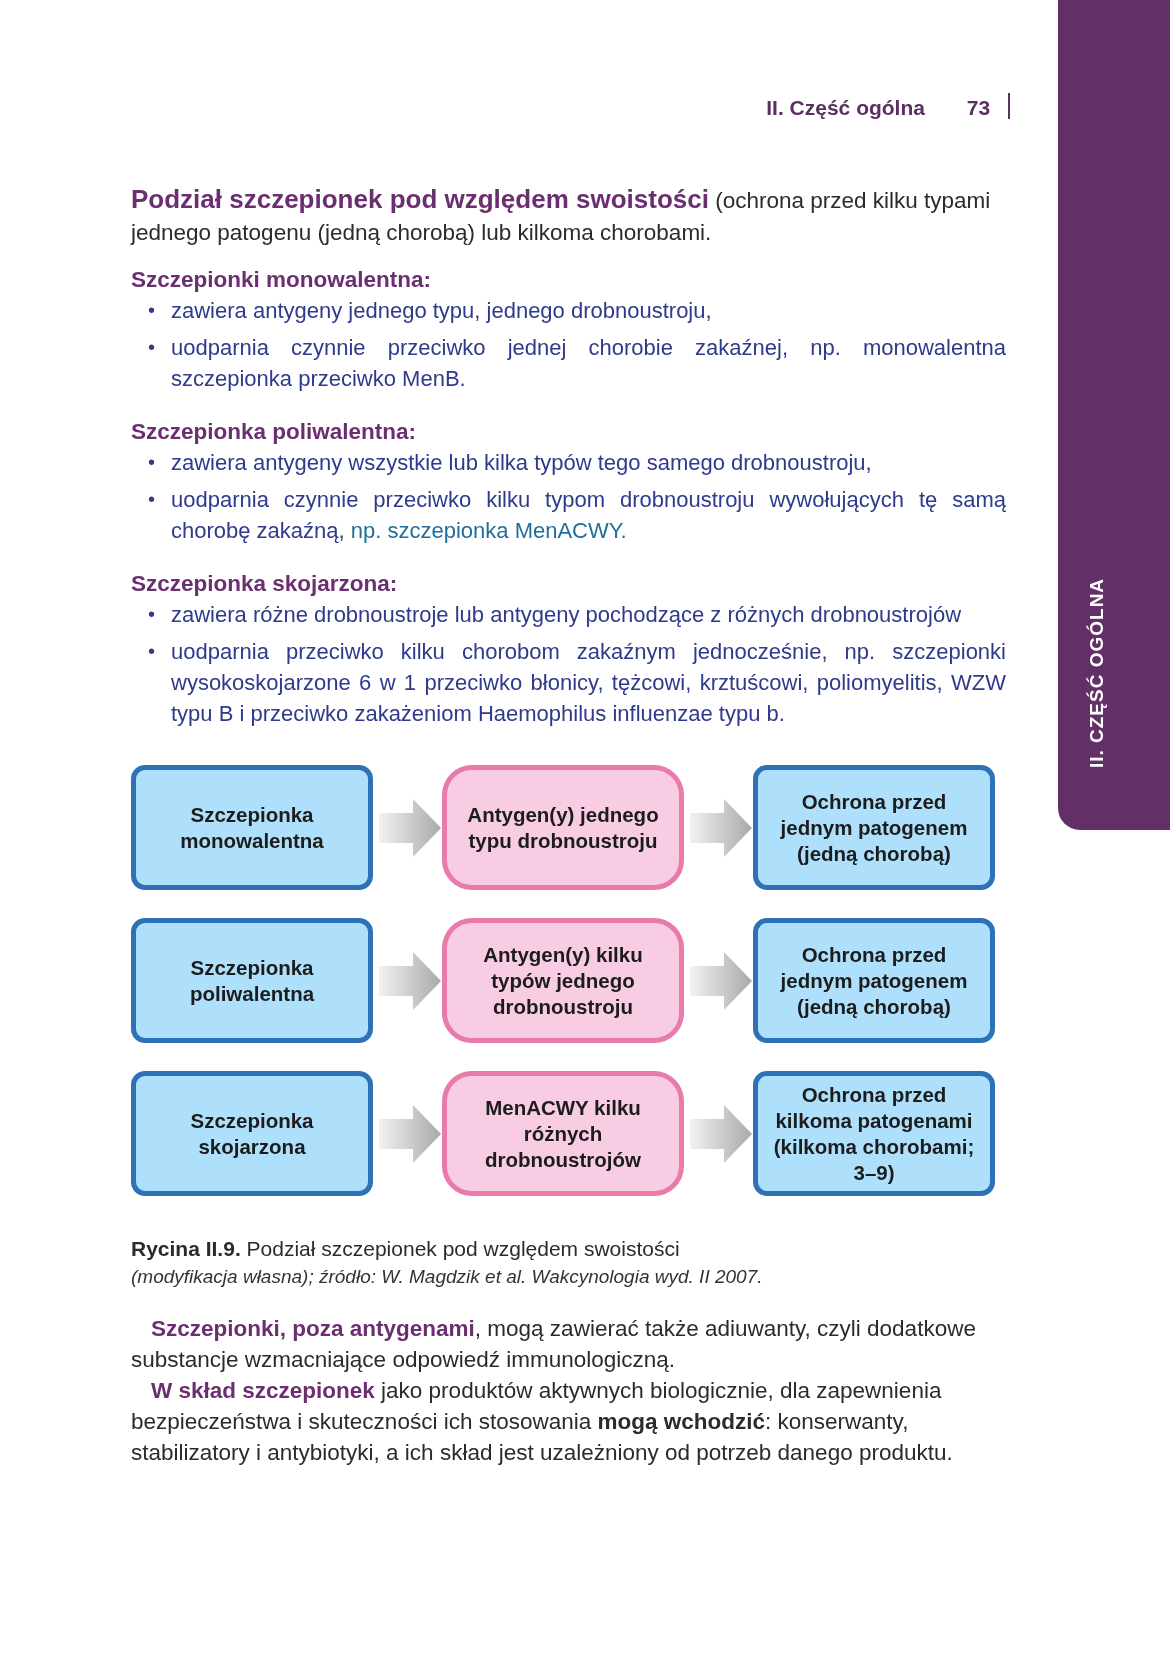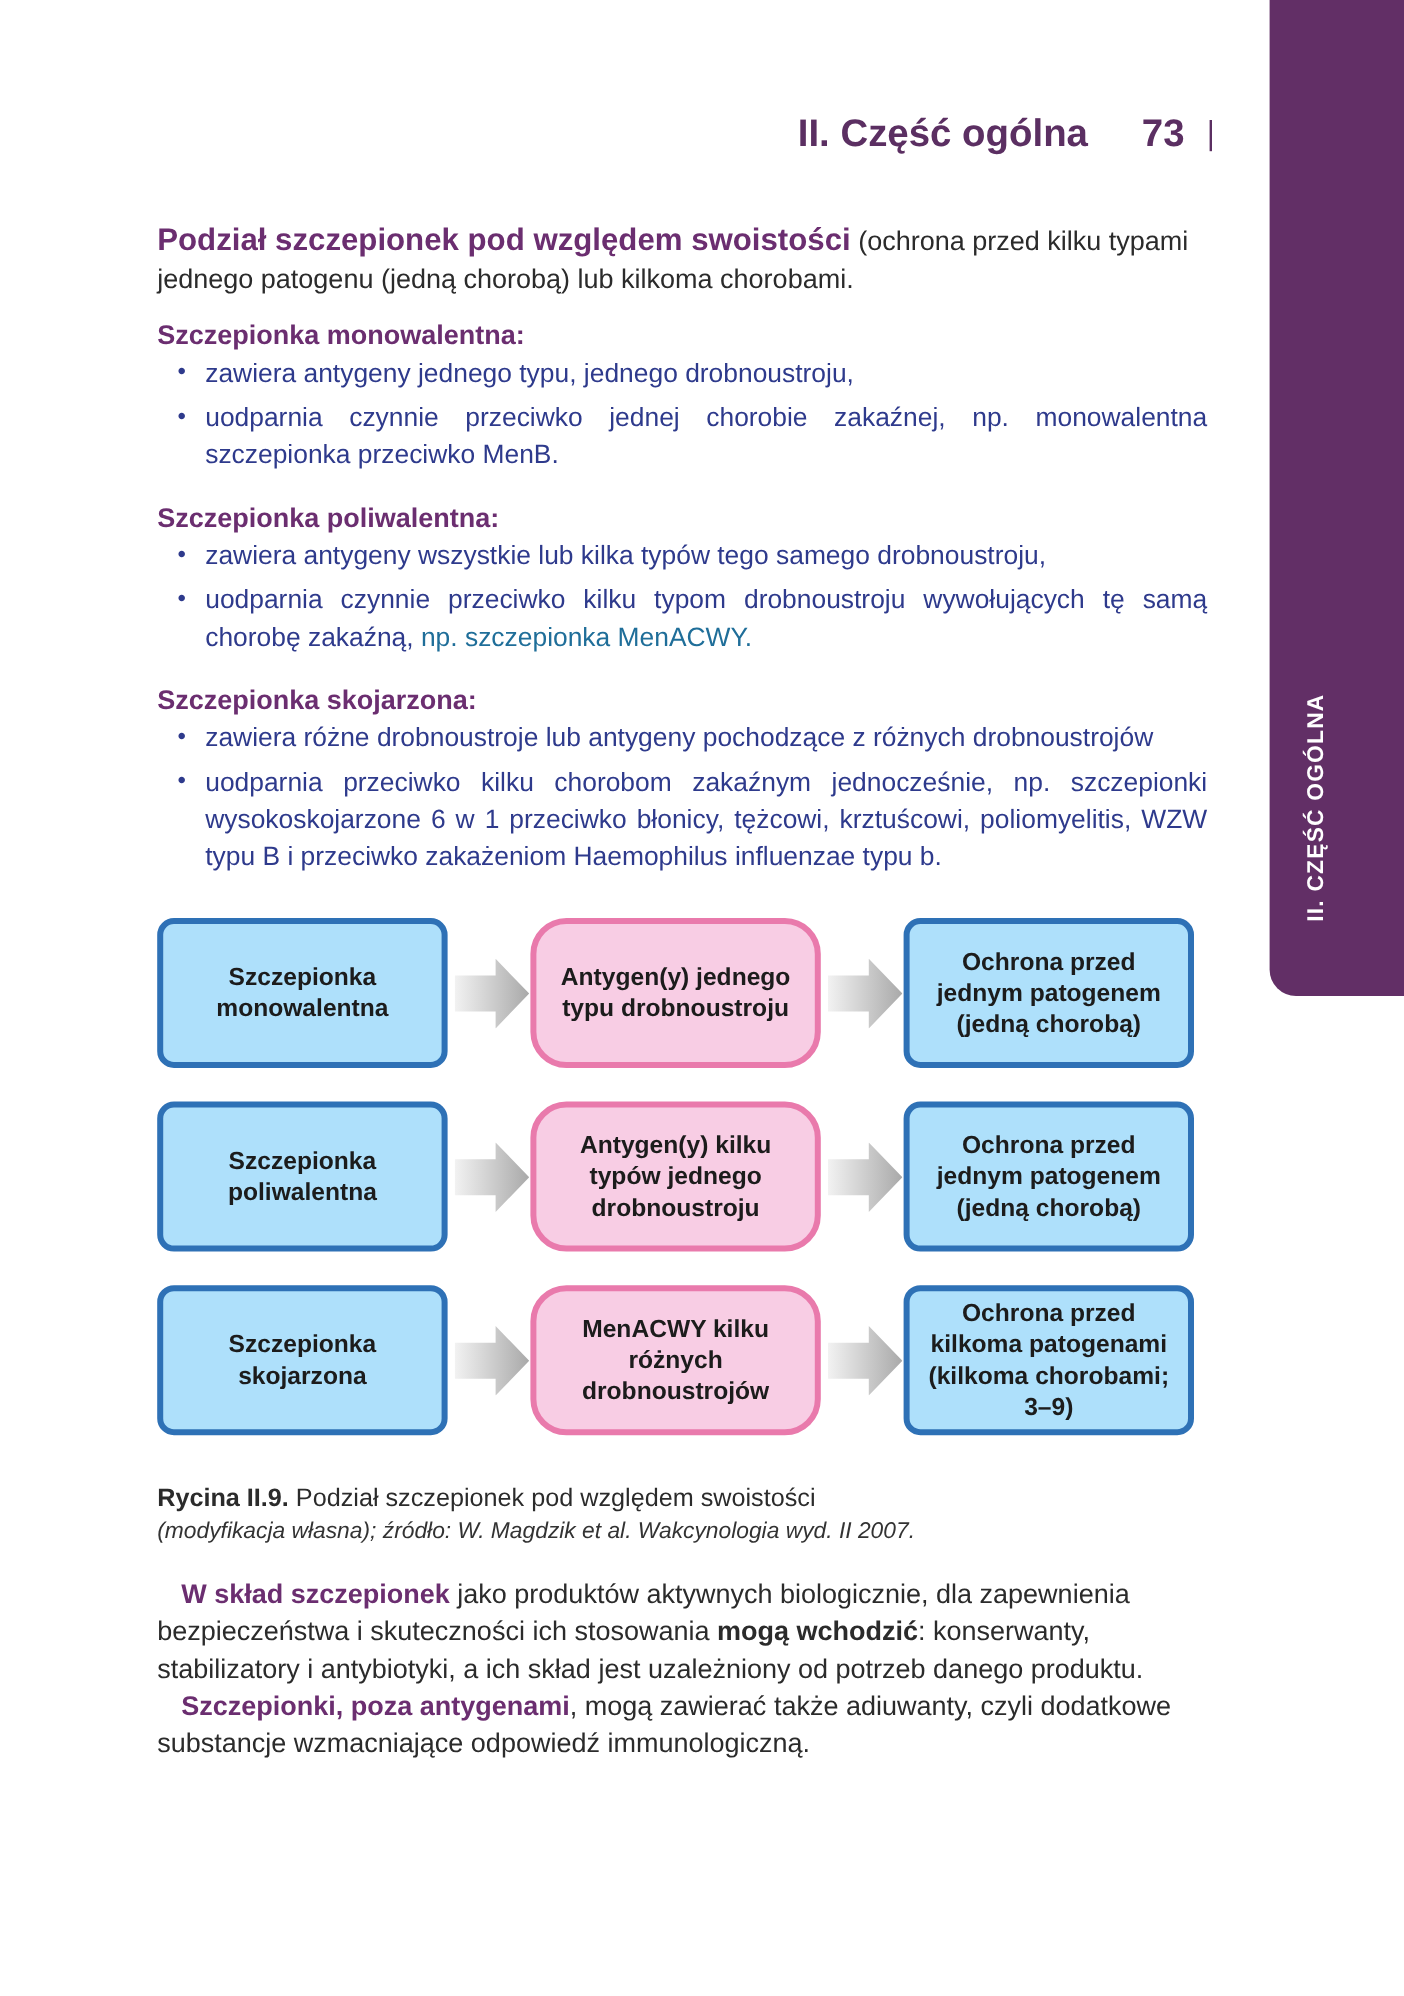--- a/index.html
+++ b/index.html
@@ -9,21 +9,21 @@
   
   .side-tab { position:absolute; left:1058px; top:0; width:112px; height:830px;
               background:#622f66; border-bottom-left-radius:22px; }
   .side-tab-label { position:absolute; left:1082px; top:578px; width:30px; height:190px;
               display:flex; align-items:center; justify-content:center; }
   .side-tab-label span { transform:rotate(-90deg); white-space:nowrap; color:#ffffff;
               font-weight:bold; font-size:19px; letter-spacing:1px; }
 
   
   .running-head { position:absolute; top:93px; left:0; width:1010px; text-align:right;
-              color:#5b2f62; font-size:32px; font-weight:bold; }
+              color:#5b2f62; font-size:21px; font-weight:bold; }
   .running-head .chapter { margin-right:36px; }
   .running-head .pipe { display:inline-block; width:2px; height:26px; background:#5b2f62;
               vertical-align:-4px; margin-left:12px; }
 
   .content { position:absolute; left:131px; width:875px; }
   .lead { top:183px; font-size:22.5px; line-height:32px; }
   .lead .strong { color:#6b2e70; font-weight:bold; font-size:26px; }
 
   .section-title { color:#6b2e70; font-weight:bold; font-size:22.5px; margin:0; }
   ul.bullets { list-style:none; margin:2px 0 0 0; padding:0; }
@@ -70,21 +70,21 @@
   <span class="chapter">II. Część ogólna</span>
   <span>73</span>
   <span class="pipe"></span>
 </div>
 
 <div class="content lead">
   <span class="strong">Podział szczepionek pod względem swoistości</span><span> (ochrona przed kilku typami jednego patogenu (jedną chorobą) lub kilkoma chorobami.</span>
 </div>
 
 <div class="content sec1">
-  <p class="section-title">Szczepionka monowalentna:</p>
+  <p class="section-title">Szczepionki monowalentna:</p>
   <ul class="bullets">
     <li><span>zawiera antygeny jednego typu, jednego drobnoustroju,</span></li>
     <li><span>uodparnia czynnie przeciwko jednej chorobie zakaźnej, np. monowalentna szczepionka przeciwko MenB.</span></li>
   </ul>
 </div>
 
 <div class="content sec2">
   <p class="section-title">Szczepionka poliwalentna:</p>
   <ul class="bullets">
     <li><span>zawiera antygeny wszystkie lub kilka typów tego samego drobnoustroju,</span></li>
@@ -144,15 +144,15 @@
     <div class="box blue c3">Ochrona przed kilkoma patogenami (kilkoma chorobami; 3–9)</div>
   </div>
 </div>
 
 <div class="content caption">
   <div><span class="label">Rycina II.9.</span><span> Podział szczepionek pod względem swoistości</span></div>
   <div class="source">(modyfikacja własna); źródło: W. Magdzik et al. Wakcynologia wyd. II 2007.</div>
 </div>
 
 <div class="content body-para">
+  <p><span class="indent"></span><span class="accent">Szczepionki, poza antygenami</span><span>, mogą zawierać także adiuwanty, czyli dodatkowe substancje wzmacniające odpowiedź immunologiczną.</span></p>
   <p><span class="indent"></span><span class="accent">W skład szczepionek</span><span> jako produktów aktywnych biologicznie, dla zapewnienia bezpieczeństwa i skuteczności ich stosowania </span><span class="bold">mogą wchodzić</span><span>: konserwanty, stabilizatory i antybiotyki, a ich skład jest uzależniony od potrzeb danego produktu.</span></p>
-  <p><span class="indent"></span><span class="accent">Szczepionki, poza antygenami</span><span>, mogą zawierać także adiuwanty, czyli dodatkowe substancje wzmacniające odpowiedź immunologiczną.</span></p>
 </div>
 
 </body></html>

